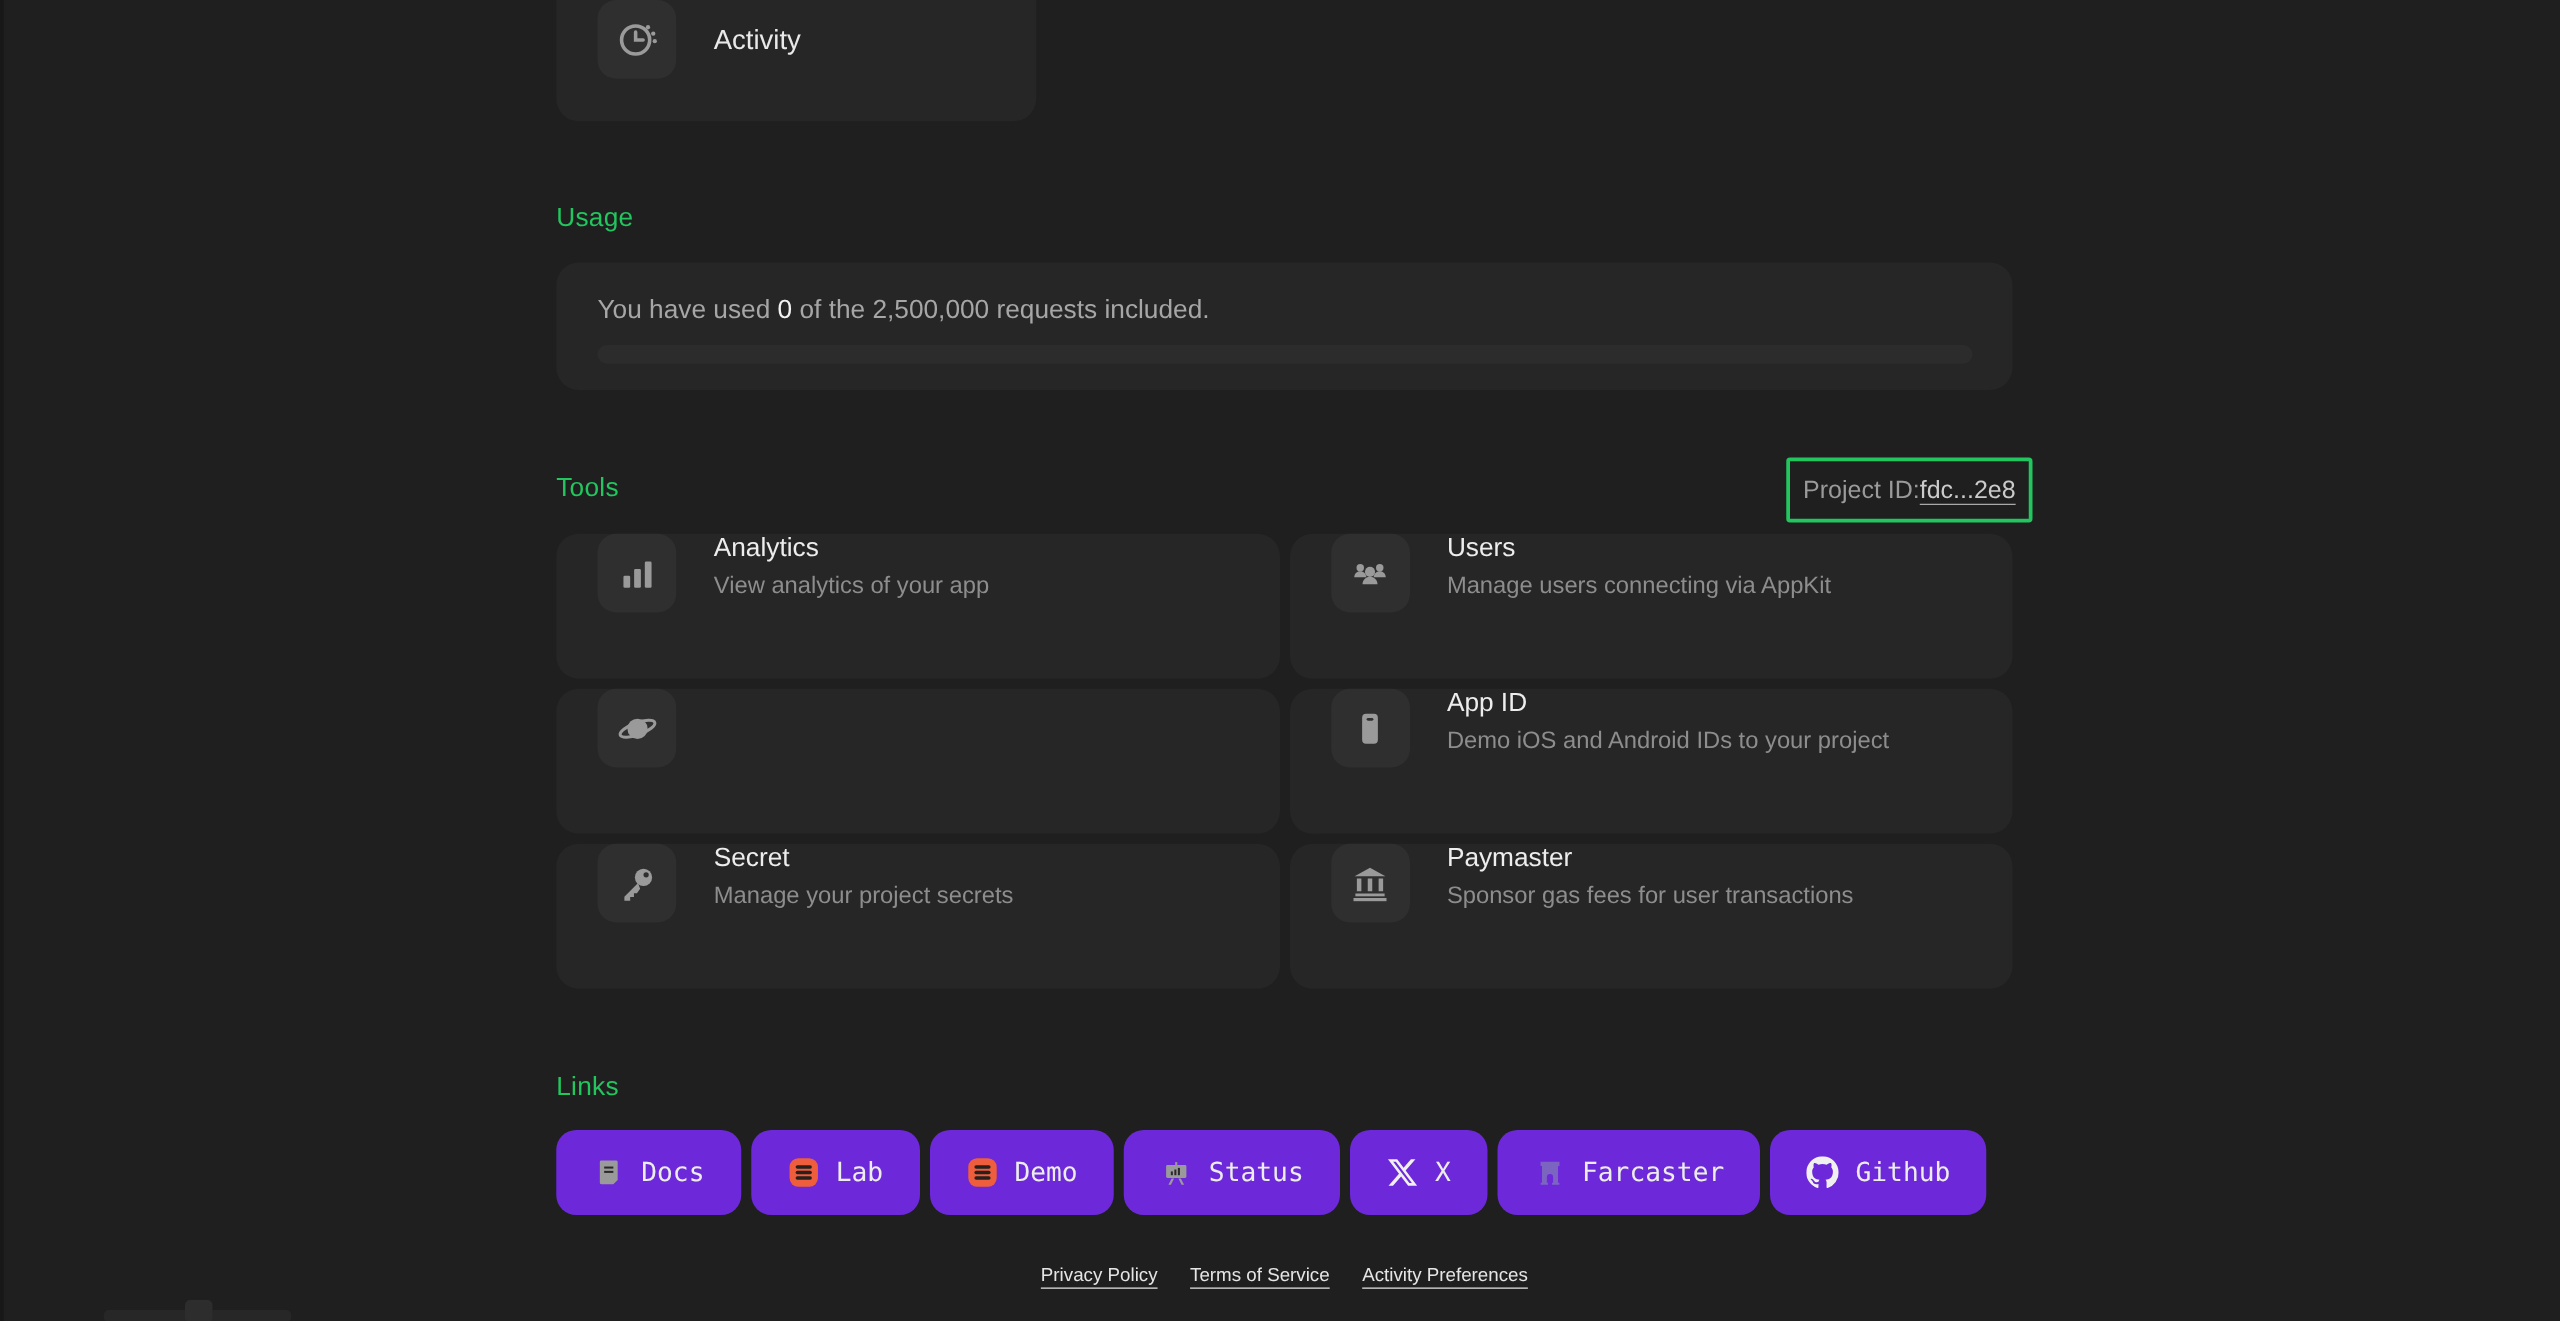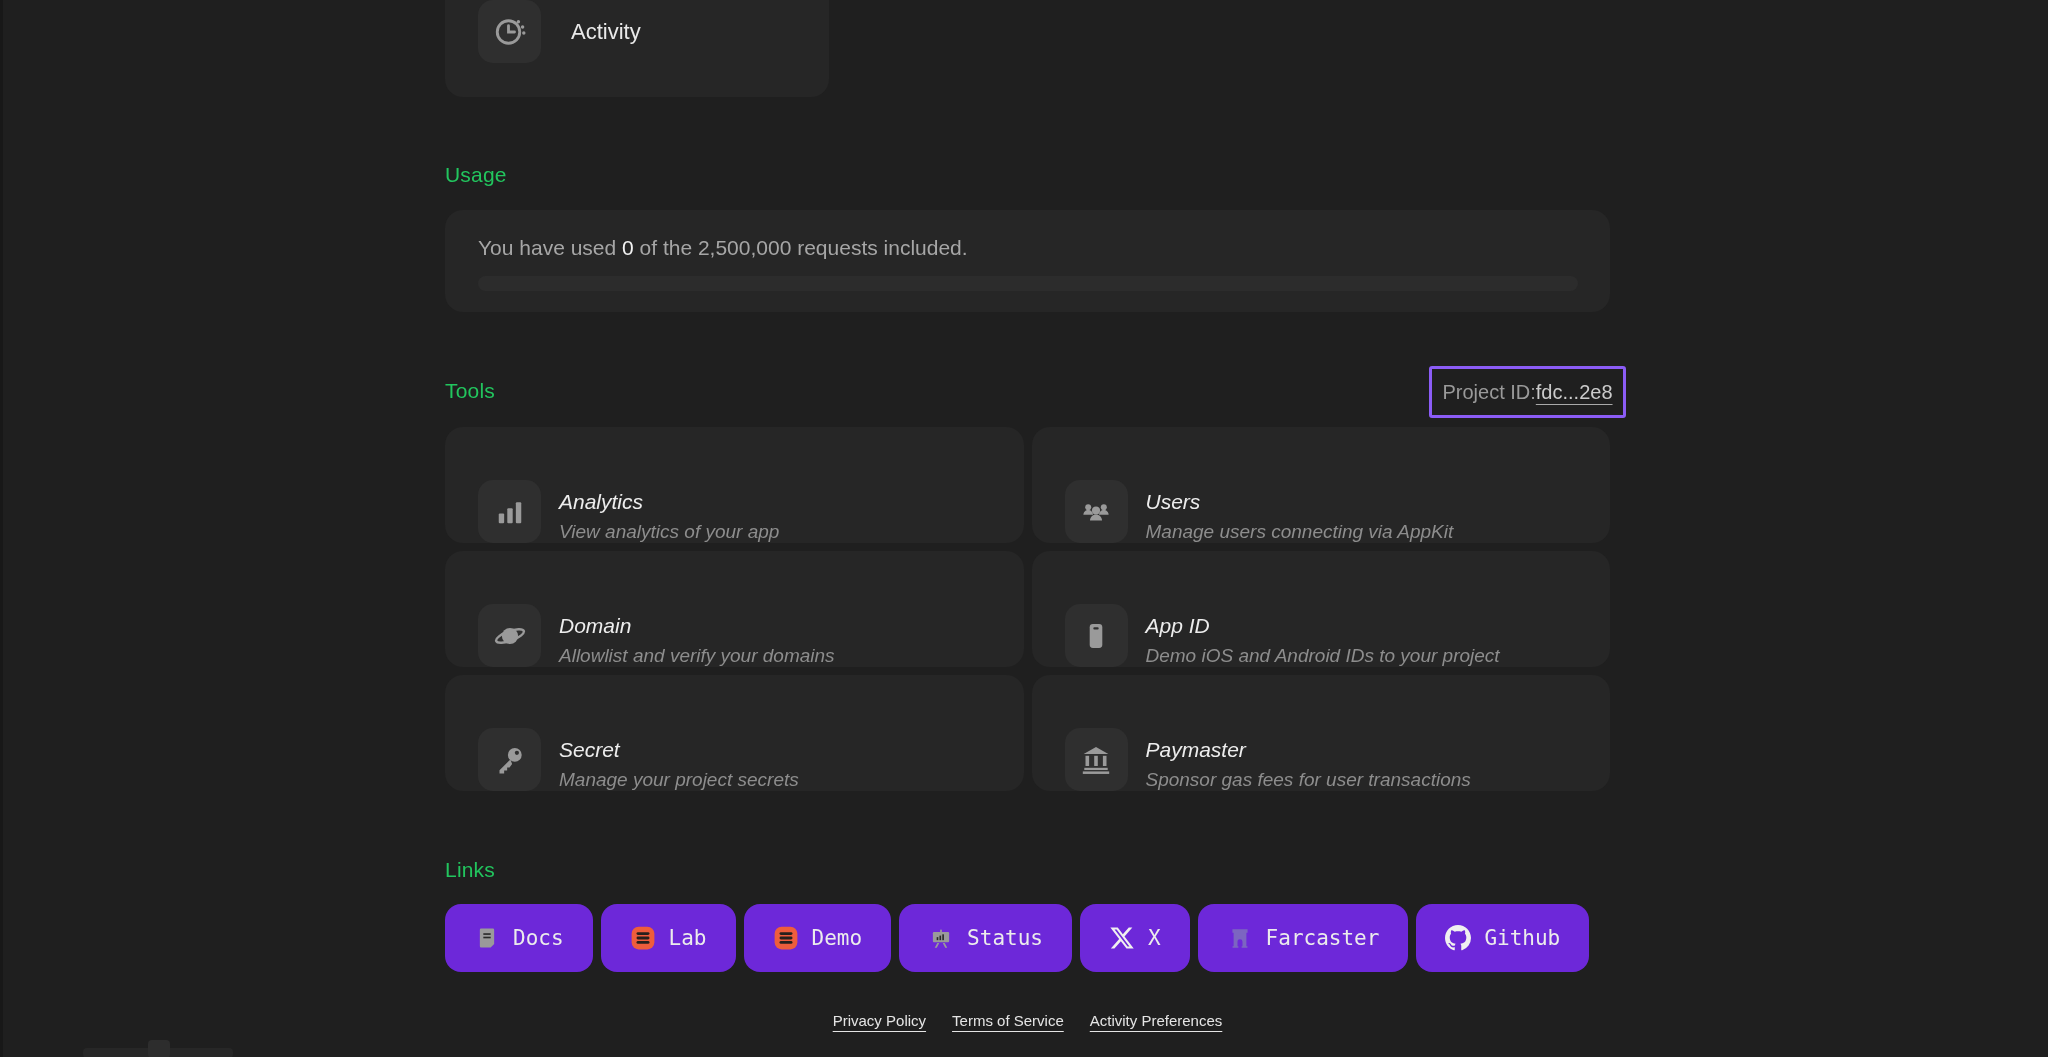--- a/index.html
+++ b/index.html
@@ -38,39 +38,38 @@
   .usage-text .used { color:#f2f2f2; }
   .usage-progress {
     position:absolute; left:33px; top:66px; width:1100px; height:15px;
     background:#2c2c2c; border-radius:8px;
   }
   .usage-progress .fill { height:100%; border-radius:8px; background:#3a3a3a; }
 
   
   .project-id-box {
     position:absolute; left:1426px; top:366px; width:197px; height:52px;
-    border:3px solid #8b5cf6; border-radius:3px;
+    border:3px solid #22c55e; border-radius:3px;
     display:flex; align-items:center; justify-content:center;
     font-size:20px; white-space:nowrap;
   }
   .project-id-label { color:#9a9a9a; }
   .project-id-value {
     color:#cbcbcb; text-decoration:underline; text-underline-offset:5px;
     text-decoration-thickness:1px; text-decoration-color:#a9a9a9; cursor:pointer;
   }
 
   
   .tools-grid {
     position:absolute; left:442px; top:427px; width:1165px;
     display:grid; grid-template-columns:1fr 1fr; gap:8px;
   }
   .tool-card {
-    height:116px; display:flex; align-items:flex-end; gap:18px; padding-left:33px;
+    height:116px; display:flex; align-items:flex-start; gap:30px; padding-left:33px;
     cursor:pointer;
-    font-style:italic;
   }
   .tool-title { font-size:21px; color:#ededed; margin-bottom:7px; }
   .tool-desc { font-size:19px; color:#8d8d8d; }
 
   
   .links-row { position:absolute; left:442px; top:904px; display:flex; gap:8px; }
   .link-btn {
     height:68px; background:#6d28d9; border-radius:16px;
     display:inline-flex; align-items:center; gap:13px; padding:0 29px;
     cursor:pointer;
@@ -167,24 +166,20 @@
       <div class="tool-desc">Manage users connecting via AppKit</div>
     </span>
   </div>
 
   <div class="card tool-card">
     <span class="icon-tile">
       <svg viewBox="0 0 24 24">
         <circle class="g-icon" cx="12" cy="12" r="5.4"></circle>
         <ellipse class="g-icon-stroke" cx="12" cy="12" rx="9.8" ry="3.2" stroke-width="1.6" transform="rotate(-20 12 12)"></ellipse>
       </svg>
-    </span>
-    <span>
-      <div class="tool-title">Domain</div>
-      <div class="tool-desc">Allowlist and verify your domains</div>
     </span>
   </div>
 
   <div class="card tool-card">
     <span class="icon-tile">
       <svg viewBox="0 0 24 24">
         <rect class="g-icon" x="7.8" y="4" width="8.4" height="16" rx="2.1"></rect>
         <rect x="10.2" y="6.2" width="3.6" height="1.5" rx="0.75" fill="#2f2f2f"></rect>
       </svg>
     </span>

